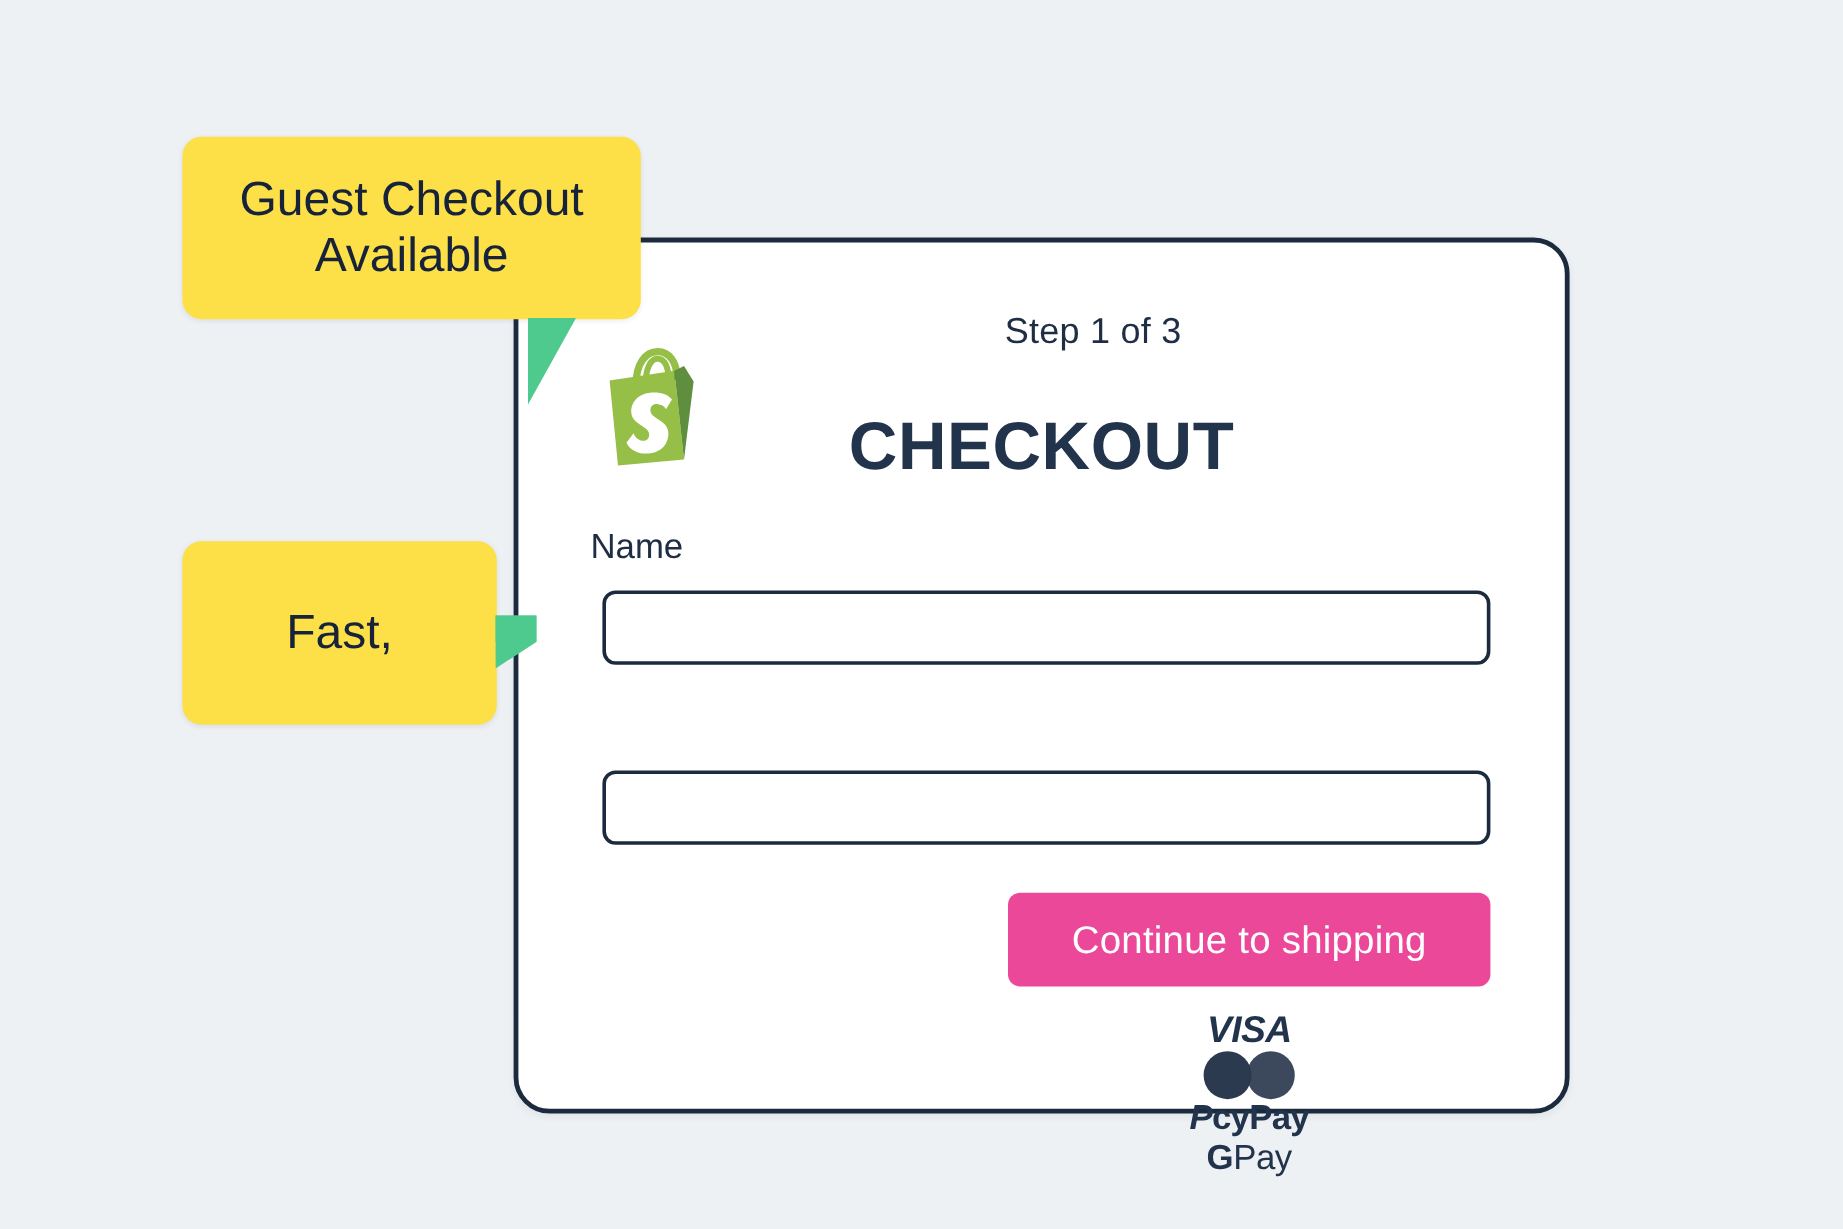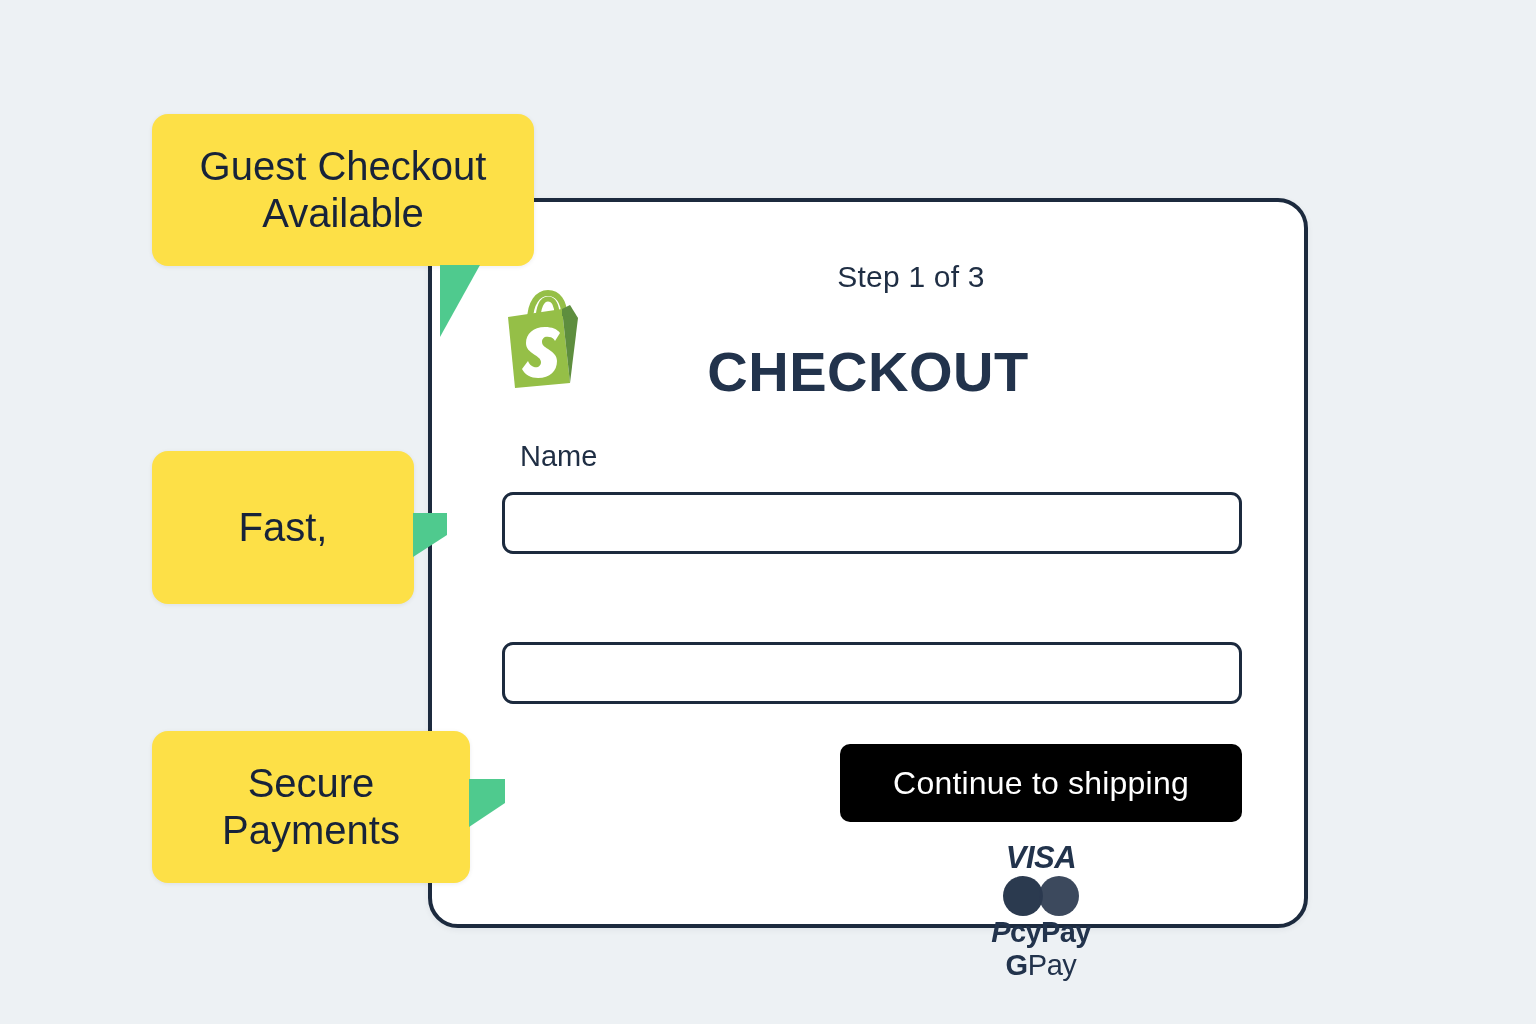--- a/index.html
+++ b/index.html
@@ -70,21 +70,21 @@
     font-size: 56px;
     font-weight: bold;
     color: #22334c;
     letter-spacing: 0.5px;
     margin-top: 32px;
   }
 
   
   .field-label {
     position: absolute;
-    left: 88px;
+    left: 60px;
     font-size: 29px;
     color: #1f2e44;
   }
   .field-input {
     position: absolute;
     left: 70px;
     width: 740px;
     height: 62px;
     background: #ffffff;
     border: 3px solid #1c2a3e;
@@ -102,21 +102,21 @@
   #label-shipping  { top: 388px; }
   #input-shipping  { top: 440px; }
 
   
   #continue-button {
     position: absolute;
     left: 408px;
     top: 542px;
     width: 402px;
     height: 78px;
-    background: #000000;
+    background: #ec4899;
     border: none;
     border-radius: 10px;
     color: #ffffff;
     font-family: "Liberation Sans", sans-serif;
     font-size: 32px;
     letter-spacing: 0.2px;
     cursor: pointer;
   }
 
   
@@ -313,19 +313,14 @@
     <span class="line">Guest Checkout</span>
     <span class="line">Available</span>
     <span class="tail-down"></span>
   </div>
 
   <div id="callout-fast" class="callout">
     <span class="line">Fast,</span>
     <span class="tail-right"></span>
   </div>
 
-  <div id="callout-secure" class="callout">
-    <span class="line">Secure</span>
-    <span class="line">Payments</span>
-    <span class="tail-right"></span>
-  </div>
 
 </div>
 
 </body></html>

